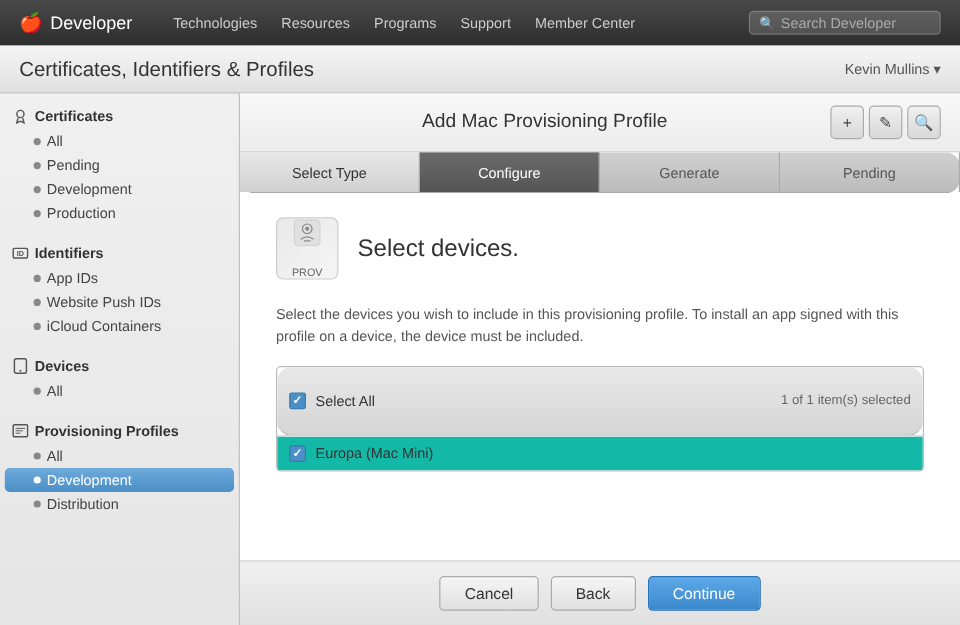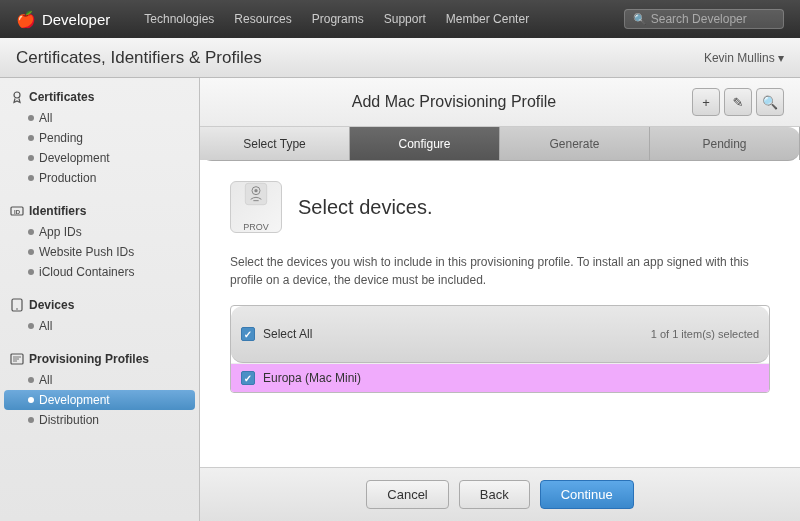--- a/index.html
+++ b/index.html
@@ -277,21 +277,21 @@
       align-items: center;
       gap: 8px;
       border-radius: 12px;
     }
     .device-table-header .header-right {
       margin-left: auto;
       font-size: 11px;
       color: #666;
     }
     .device-row {
-      background: #f0abfc;
+      background: #14b8a6;
       padding: 7px 10px;
       display: flex;
       align-items: center;
       gap: 8px;
       border-top: 1px solid #eee;
       font-size: 12px;
       color: #333;
     }
     .checkbox-blue {
       width: 14px; height: 14px;

